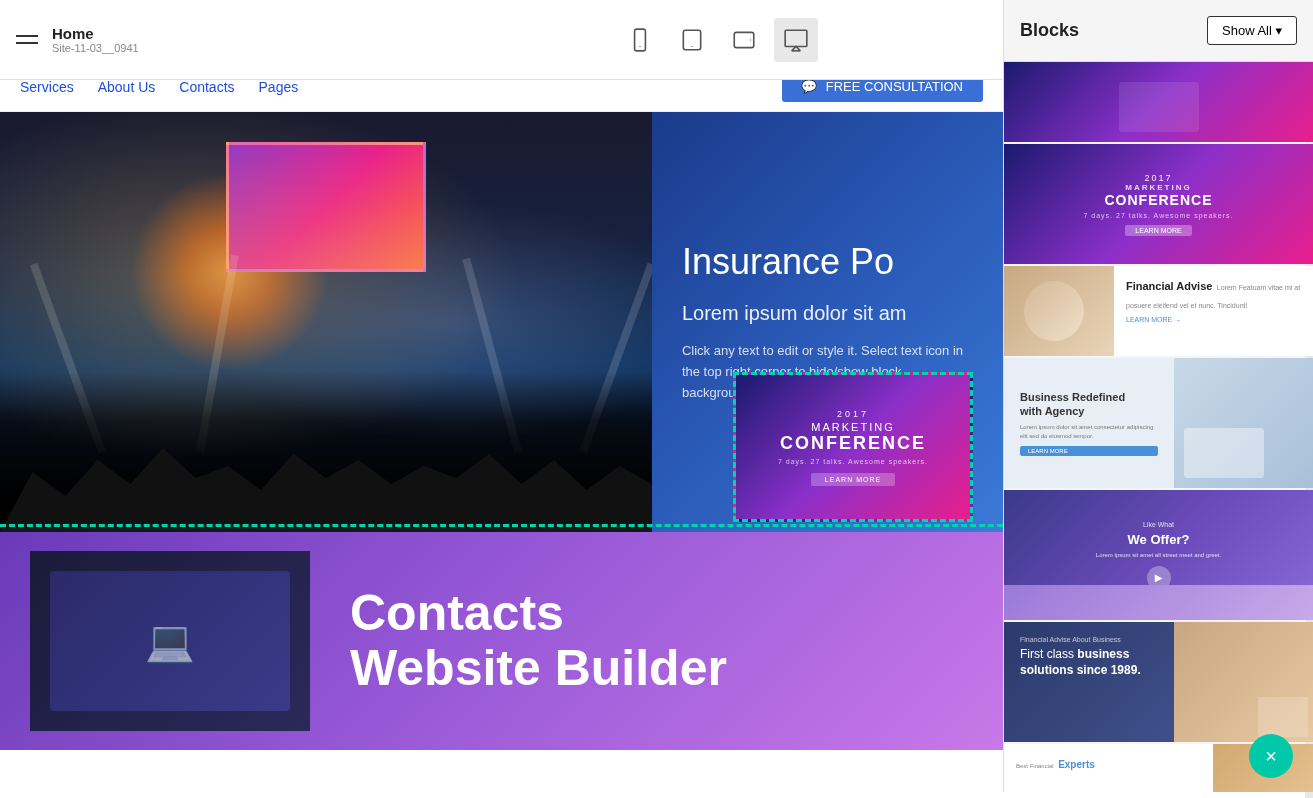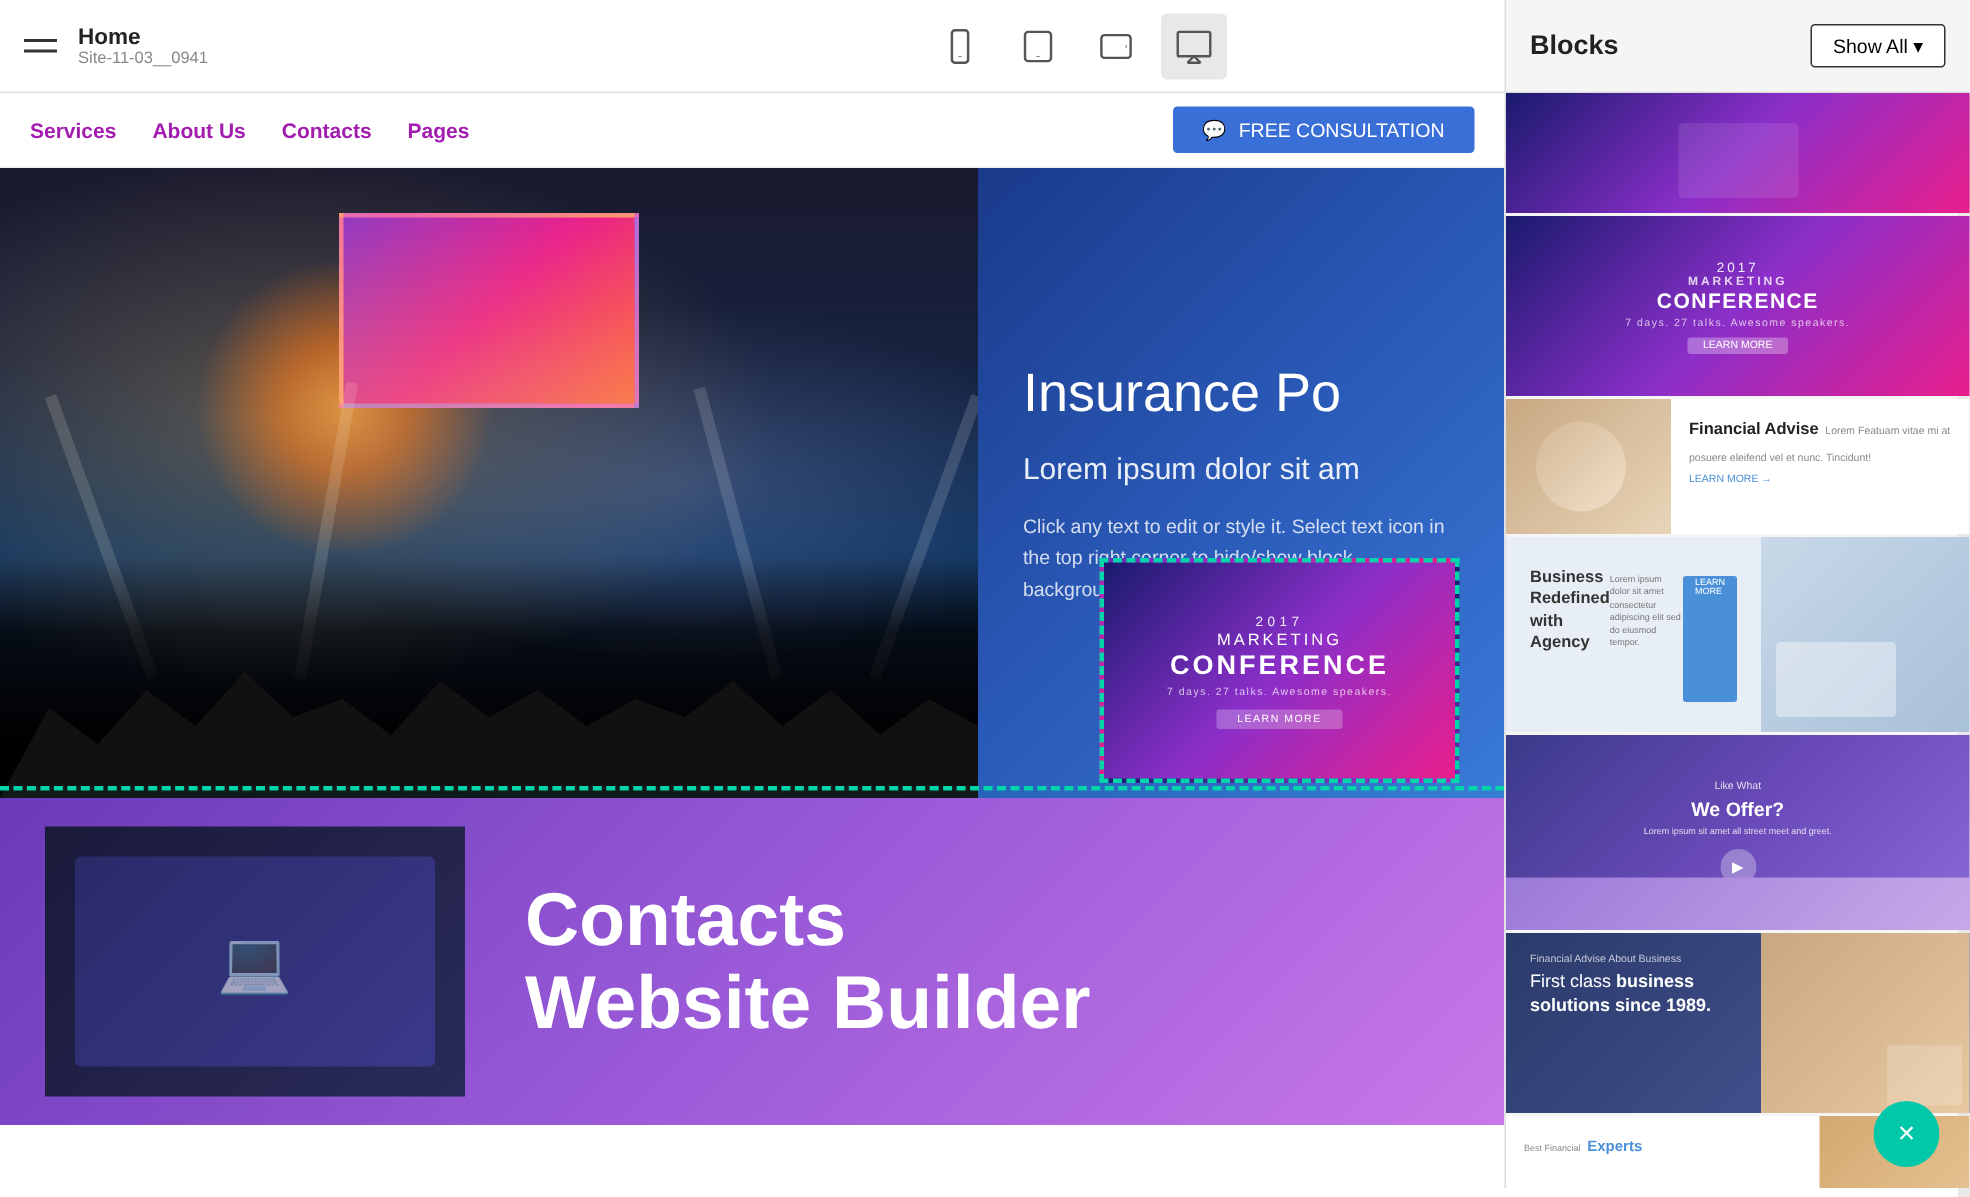--- a/index.html
+++ b/index.html
@@ -2,21 +2,21 @@
 <html><head>
   <meta charset="utf-8">
   <style>
     * { margin: 0; padding: 0; box-sizing: border-box; }
     body { font-family: Arial, sans-serif; width: 1313px; height: 798px; overflow: hidden; background: #fff; }
 
     
     .top-bar {
       display: flex;
       align-items: center;
-      height: 62px;
+      height: 80px;
       background: #fff;
       border-bottom: 1px solid #e0e0e0;
       padding: 0 16px;
       position: relative;
       z-index: 10;
     }
     .hamburger {
       display: flex;
       flex-direction: column;
       gap: 5px;
@@ -150,21 +150,21 @@
       height: 130px;
       background: #e8eef5;
       display: flex;
       overflow: hidden;
       position: relative;
     }
     .block-business .biz-left {
       width: 55%;
       padding: 20px 16px;
       display: flex;
-      flex-direction: row;
+      flex-direction: column;
       justify-content: center;
       background: #e8eef5;
     }
     .block-business .biz-title { font-size: 11px; font-weight: 700; color: #333; line-height: 1.3; }
     .block-business .biz-text { font-size: 6px; color: #777; margin-top: 5px; line-height: 1.4; }
     .block-business .biz-btn { background: #4a90d9; color: #fff; font-size: 6px; padding: 2px 8px; margin-top: 6px; border-radius: 2px; display: inline-block; }
     .block-business .biz-right {
       width: 45%;
       background: linear-gradient(135deg, #c8d8e8, #a8c0d8);
       position: relative;
@@ -280,24 +280,23 @@
       display: flex;
       align-items: center;
       height: 50px;
       background: #fff;
       border-bottom: 1px solid #eee;
       padding: 0 20px;
       gap: 24px;
     }
     .nav-link {
       font-size: 14px;
-      color: #a21caf;
+      color: #1d4ed8;
       cursor: pointer;
       text-decoration: none;
-      font-weight: bold;
     }
     .nav-cta {
       margin-left: auto;
       background: #3a6fd8;
       color: #fff;
       padding: 8px 20px;
       border-radius: 3px;
       font-size: 13px;
       cursor: pointer;
       display: flex;

